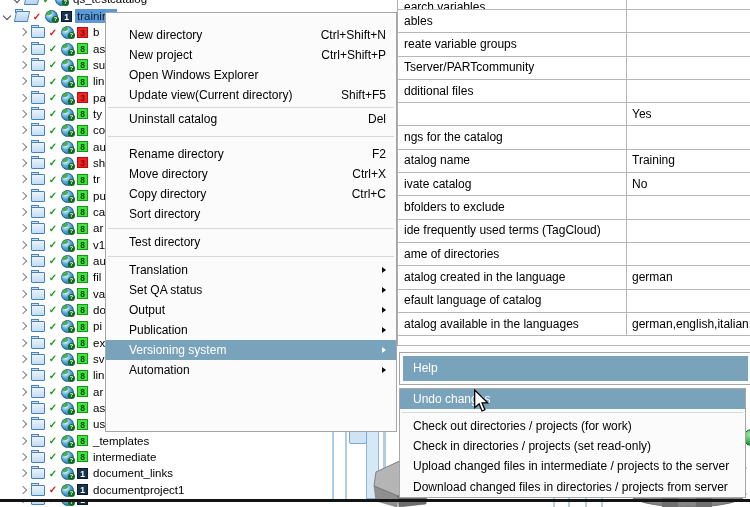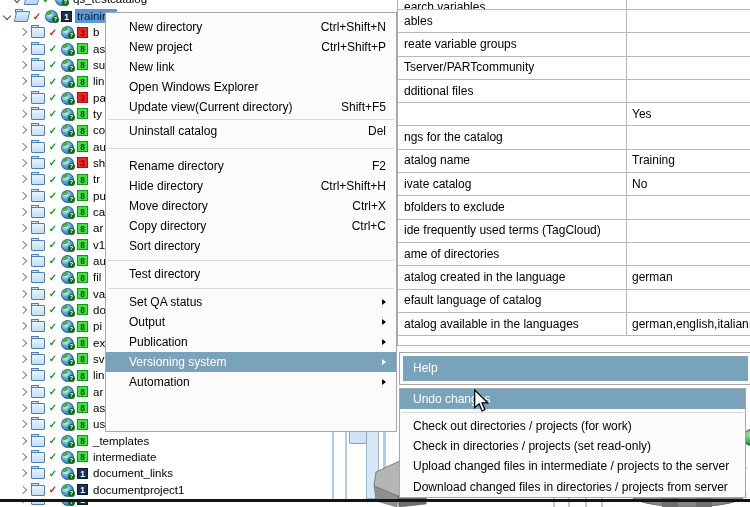--- a/index.html
+++ b/index.html
@@ -74,21 +74,21 @@
     font-size:12px;white-space:nowrap;}
   .p0 .plab{top:-5px;height:23px;}
   .pval{position:absolute;left:234px;top:0;height:100%;display:flex;align-items:center;
     font-size:12px;white-space:nowrap;}
   #pgdiv{position:absolute;left:228px;top:0;width:1px;height:336px;background:var(--grid-line);}
   #pgempty{position:absolute;left:0;right:0;top:336px;height:9px;border-bottom:1px solid var(--grid-line);}
 
   
   .menu{position:absolute;background:var(--menu-bg);border:1px solid var(--menu-border);
     box-sizing:border-box;font-size:12px;}
-  #cmenu{left:105px;top:12px;width:292px;height:420px;z-index:5;padding-top:4px;}
+  #cmenu{left:105px;top:12px;width:292px;height:420px;z-index:5;padding-top:12px;}
   #vsub{left:399px;top:388px;width:347px;height:110px;z-index:6;}
   .mi{display:flex;align-items:center;height:20px;padding:0 10px 0 23px;white-space:nowrap;}
   #vsub .mi{height:20.4px;padding-left:13px;}
   .mi.hl{background:var(--hi);color:#fff;}
   .sc{margin-left:auto;padding-left:12px;}
   .arr{margin-left:auto;width:0;height:0;border-left:4px solid currentColor;
     border-top:3.5px solid transparent;border-bottom:3.5px solid transparent;}
   .msep{display:flex;align-items:center;}
   .msep::after{content:'';flex:1;height:1px;background:#d8d8d8;margin:0 2px;}
 
@@ -519,59 +519,56 @@
   <div id="cmenu" class="menu">
       <div class="mi">
         <span class="lbl">New directory</span>
         <span class="sc">Ctrl+Shift+N</span>
       </div>
       <div class="mi">
         <span class="lbl">New project</span>
         <span class="sc">Ctrl+Shift+P</span>
       </div>
       <div class="mi">
-        <span class="lbl">New link</span>
-      </div>
-      <div class="mi">
         <span class="lbl">Open Windows Explorer</span>
       </div>
       <div class="mi">
         <span class="lbl">Update view(Current directory)</span>
         <span class="sc">Shift+F5</span>
       </div>
       <div class="msep" style="height: 4px;"></div>
       <div class="mi">
         <span class="lbl">Uninstall catalog</span>
         <span class="sc">Del</span>
       </div>
       <div class="msep" style="height: 15px;"></div>
       <div class="mi">
         <span class="lbl">Rename directory</span>
         <span class="sc">F2</span>
       </div>
       <div class="mi">
-        <span class="lbl">Hide directory</span>
-        <span class="sc">Ctrl+Shift+H</span>
-      </div>
-      <div class="mi">
         <span class="lbl">Move directory</span>
         <span class="sc">Ctrl+X</span>
       </div>
       <div class="mi">
         <span class="lbl">Copy directory</span>
         <span class="sc">Ctrl+C</span>
       </div>
       <div class="mi">
         <span class="lbl">Sort directory</span>
       </div>
       <div class="msep" style="height: 8px;"></div>
       <div class="mi">
         <span class="lbl">Test directory</span>
       </div>
       <div class="msep" style="height: 8px;"></div>
+      <div class="mi">
+        <span class="lbl">Translation</span>
+        <span class="arr"></span>
+      </div>
       <div class="mi">
         <span class="lbl">Set QA status</span>
         <span class="arr"></span>
       </div>
       <div class="mi">
         <span class="lbl">Output</span>
         <span class="arr"></span>
       </div>
       <div class="mi">
         <span class="lbl">Publication</span>

